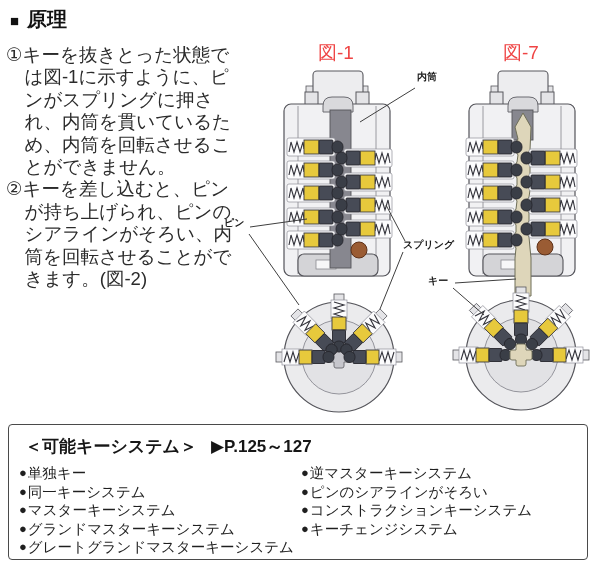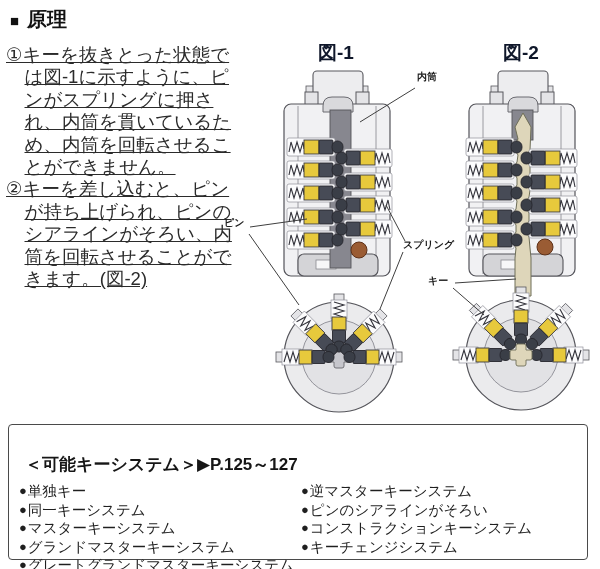--- a/index.html
+++ b/index.html
@@ -4,24 +4,24 @@
 <style>
   html,body{margin:0;padding:0;background:#fff;}
   body{font-family:"Liberation Sans","DejaVu Sans",sans-serif;color:#262626;}
   #page{position:relative;width:600px;height:569px;background:#fff;overflow:hidden;}
 
   .page-title{position:absolute;left:10px;top:6px;font-size:20px;font-weight:bold;color:#111;
     display:flex;align-items:center;gap:8px;white-space:nowrap;}
   .page-title .tbullet{font-size:15px;line-height:1;position:relative;top:1px;}
 
   .desc{position:absolute;left:6px;top:44px;width:236px;font-size:18.5px;line-height:22.4px;
-    color:#2b2b2b;word-break:break-all;text-decoration:underline;}
+    color:#2b2b2b;word-break:break-all;}
   .desc p{margin:0;text-indent:-1em;padding-left:1em;}
 
-  .fig-title{position:absolute;font-size:19px;font-weight:bold;color:#0f172a;white-space:nowrap;}
+  .fig-title{position:absolute;font-size:19px;font-weight:normal;color:#ef4444;white-space:nowrap;}
   .diagram-label{position:absolute;font-size:10px;font-weight:bold;color:#1c1c1c;white-space:nowrap;}
 
   svg{position:absolute;left:0;top:0;}
 
   .head{fill:#ededef;stroke:#58585e;stroke-width:1.1}
   .shell{fill:#e4e4e7;stroke:#58585e;stroke-width:1}
   .tab{fill:#e4e4e7;stroke:#58585e;stroke-width:.8}
   .bodyshell{fill:#f1f1f3;stroke:#54545a;stroke-width:1.2}
   .thin{stroke:#9a9aa0;stroke-width:1;fill:none}
   .hump{fill:#d9d9dc;stroke:#6a6a70;stroke-width:1}
@@ -36,22 +36,22 @@
   .brown{fill:var(--pin-brown,#9a5c34);stroke:#5e3118;stroke-width:1}
   .key{fill:var(--key-tan,#ded6ba);stroke:#6e6e58;stroke-width:1}
   .ring{fill:#ebebed;stroke:#54545a;stroke-width:1.2}
   .ring2{fill:#e2e2e5;stroke:#8a8a92;stroke-width:.9}
   .cloverGray{fill:#c6c6cc;stroke:#66666c;stroke-width:.9}
   .cloverTan{fill:var(--key-tan,#ded6ba);stroke:#6e6e58;stroke-width:.9}
   .leader line{stroke:#3f3f3f;stroke-width:1;fill:none}
 
   .ks-box{position:absolute;left:8px;top:424px;width:578px;height:134px;
     border:1.5px solid #4a4a4a;border-radius:4px;background:#fff;}
-  .ks-head{margin:28px 0 4px 16px;font-size:17px;font-weight:bold;color:#161616;
-    display:flex;align-items:center;white-space:nowrap;}
+  .ks-head{margin:10px 0 4px 16px;font-size:17px;font-weight:bold;color:#161616;
+    display:flex;align-items:center;gap:14px;white-space:nowrap;}
   .ks-cols{display:flex;margin-left:10px;}
   .ks-cols ul{list-style:none;margin:2px 0 0 0;padding:0;font-size:14.5px;line-height:18.6px;color:#1f1f1f;}
   .ks-cols ul.left{width:282px;}
   .ks-cols li{white-space:nowrap;display:flex;align-items:center;}
   .blt{margin-right:1px;font-size:13px;}
 </style>
 </head>
 <body>
 
 <div id="page">
@@ -164,21 +164,21 @@
       <line x1="250" y1="227" x2="307" y2="219"></line>
       <line x1="249" y1="234" x2="299" y2="305"></line>
       <line x1="405" y1="241" x2="386" y2="205"></line>
       <line x1="403" y1="252" x2="380" y2="309"></line>
       <line x1="455" y1="283" x2="516" y2="279"></line>
       <line x1="453" y1="288" x2="484" y2="315"></line>
     </g>
   </svg>
 
   <div class="fig-title" style="left:318px;top:40px;">図-1</div>
-  <div class="fig-title" style="left:503px;top:40px;">図-2</div>
+  <div class="fig-title" style="left:503px;top:40px;">図-7</div>
 
   <div class="diagram-label" style="left:417px;top:70px;">内筒</div>
   <div class="diagram-label" style="left:224px;top:216px;">ピン</div>
   <div class="diagram-label" style="left:403px;top:238px;">スプリング</div>
   <div class="diagram-label" style="left:428px;top:274px;text-align:center;">キー</div>
 
   <div class="ks-box">
     <div class="ks-head">
       <span>＜可能キーシステム＞</span>
       <span>▶P.125～127</span>

